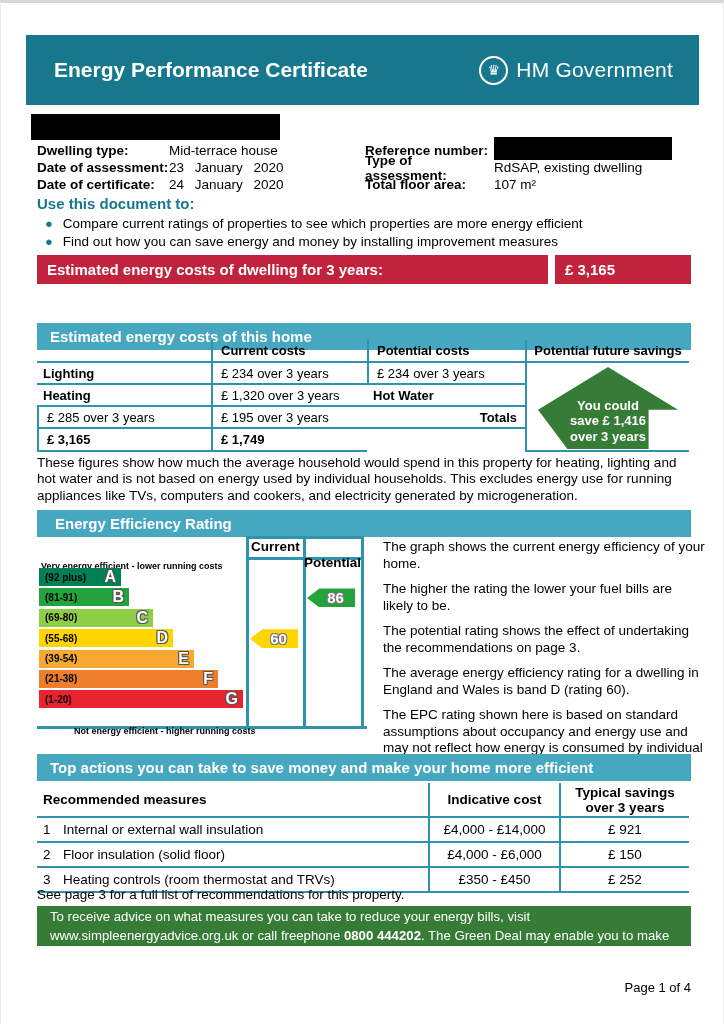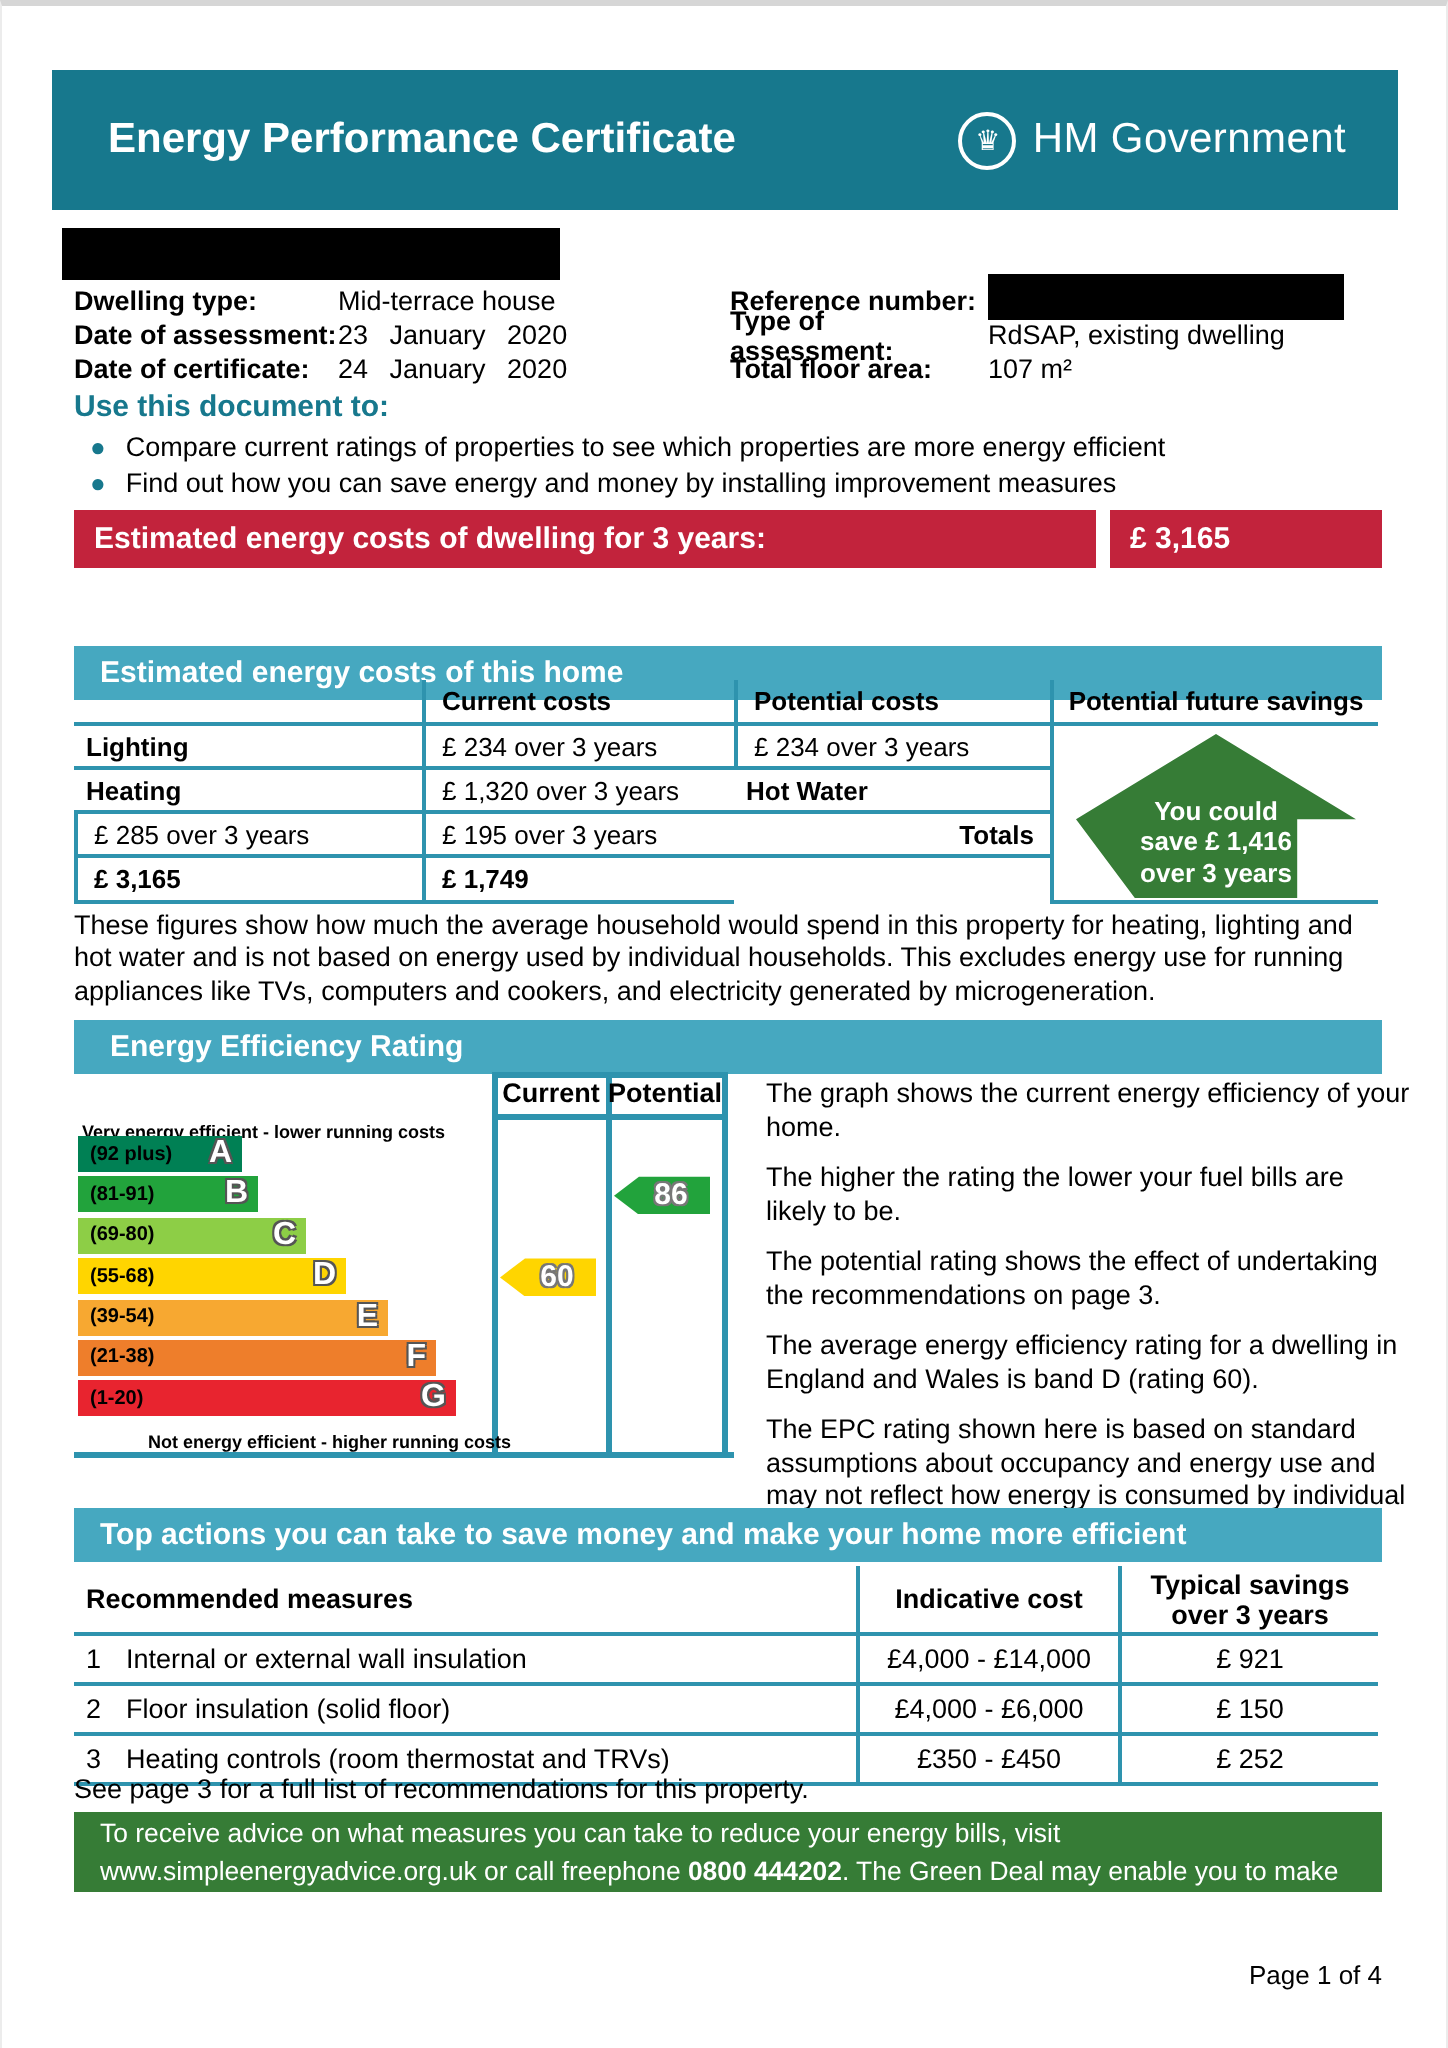--- a/index.html
+++ b/index.html
@@ -69,23 +69,23 @@
 
   
   .chart{left:36px;top:533px;width:330px;height:194px;}
   .chline{position:absolute;background:var(--table-border);}
   .ch-v{width:2.5px;top:0;height:192px;}
   .v1{left:209px;} .v2{left:266px;} .v3{left:324px;}
   .ch-top{left:209px;top:0;width:117px;height:2.5px;}
   .ch-hd{left:209px;top:21px;width:117px;height:2.5px;}
   .ch-bot{left:0;top:190px;width:330px;height:2.5px;}
   .colhead{position:absolute;top:3px;font-size:13.5px;font-weight:bold;text-align:center;}
-  .colhead.cur{left:211px;width:55px;} .colhead.pot{left:267px;width:57px;}
+  .colhead.cur{left:211px;width:55px;} .colhead.pot{left:267px;width:57px;margin-top:16px;}
   .ch-note{position:absolute;left:4px;font-size:9px;font-weight:bold;}
-  .ch-note.top{top:25px;} .ch-note.bottom{top:180px;padding-left:33px;}
+  .ch-note.top{top:25px;} .ch-note.bottom{top:190px;padding-left:33px;}
   .bands{position:absolute;left:2px;top:32px;}
   .band-bar{height:18px;margin-bottom:2.4px;display:flex;align-items:center;justify-content:space-between;
      padding:0 5px 0 6px;box-sizing:border-box;}
   .band-range{font-size:10px;font-weight:bold;color:#000;white-space:nowrap;}
   .band-letter{font-size:16px;font-weight:bold;color:#fff;line-height:18px;
      text-shadow:-1px -1px 0 #555,1px -1px 0 #555,-1px 1px 0 #555,1px 1px 0 #555;}
   .arrow{position:absolute;width:48px;height:19px;display:flex;align-items:center;justify-content:center;
      clip-path:polygon(0 50%,26% 0,100% 0,100% 100%,26% 100%);padding-left:9px;box-sizing:border-box;
      color:#fff;font-size:15px;font-weight:bold;text-shadow:-1px -1px 0 #777,1px -1px 0 #777,-1px 1px 0 #777,1px 1px 0 #777;}
   .arrow.cur{left:213px;} .arrow.pot{left:270px;}
@@ -236,21 +236,21 @@
         <span class="band-letter">D</span>
       </div>
       <div class="band-bar" style="width: 155px; background: rgb(247, 168, 49);">
         <span class="band-range">(39-54)</span>
         <span class="band-letter">E</span>
       </div>
       <div class="band-bar" style="width: 179px; background: rgb(238, 126, 43);">
         <span class="band-range">(21-38)</span>
         <span class="band-letter">F</span>
       </div>
-      <div class="band-bar" style="width: 189px; background: rgb(232, 36, 47);">
+      <div class="band-bar" style="width: 204px; background: rgb(232, 36, 47);">
         <span class="band-range">(1-20)</span>
         <span class="band-letter">G</span>
       </div>
     </div>
     <div class="arrow cur" style="top: 93.2px; background: rgb(255, 213, 0);">
       <span>60</span>
     </div>
     <div class="arrow pot" style="top: 52.4px; background: rgb(34, 163, 60);">
       <span>86</span>
     </div>

